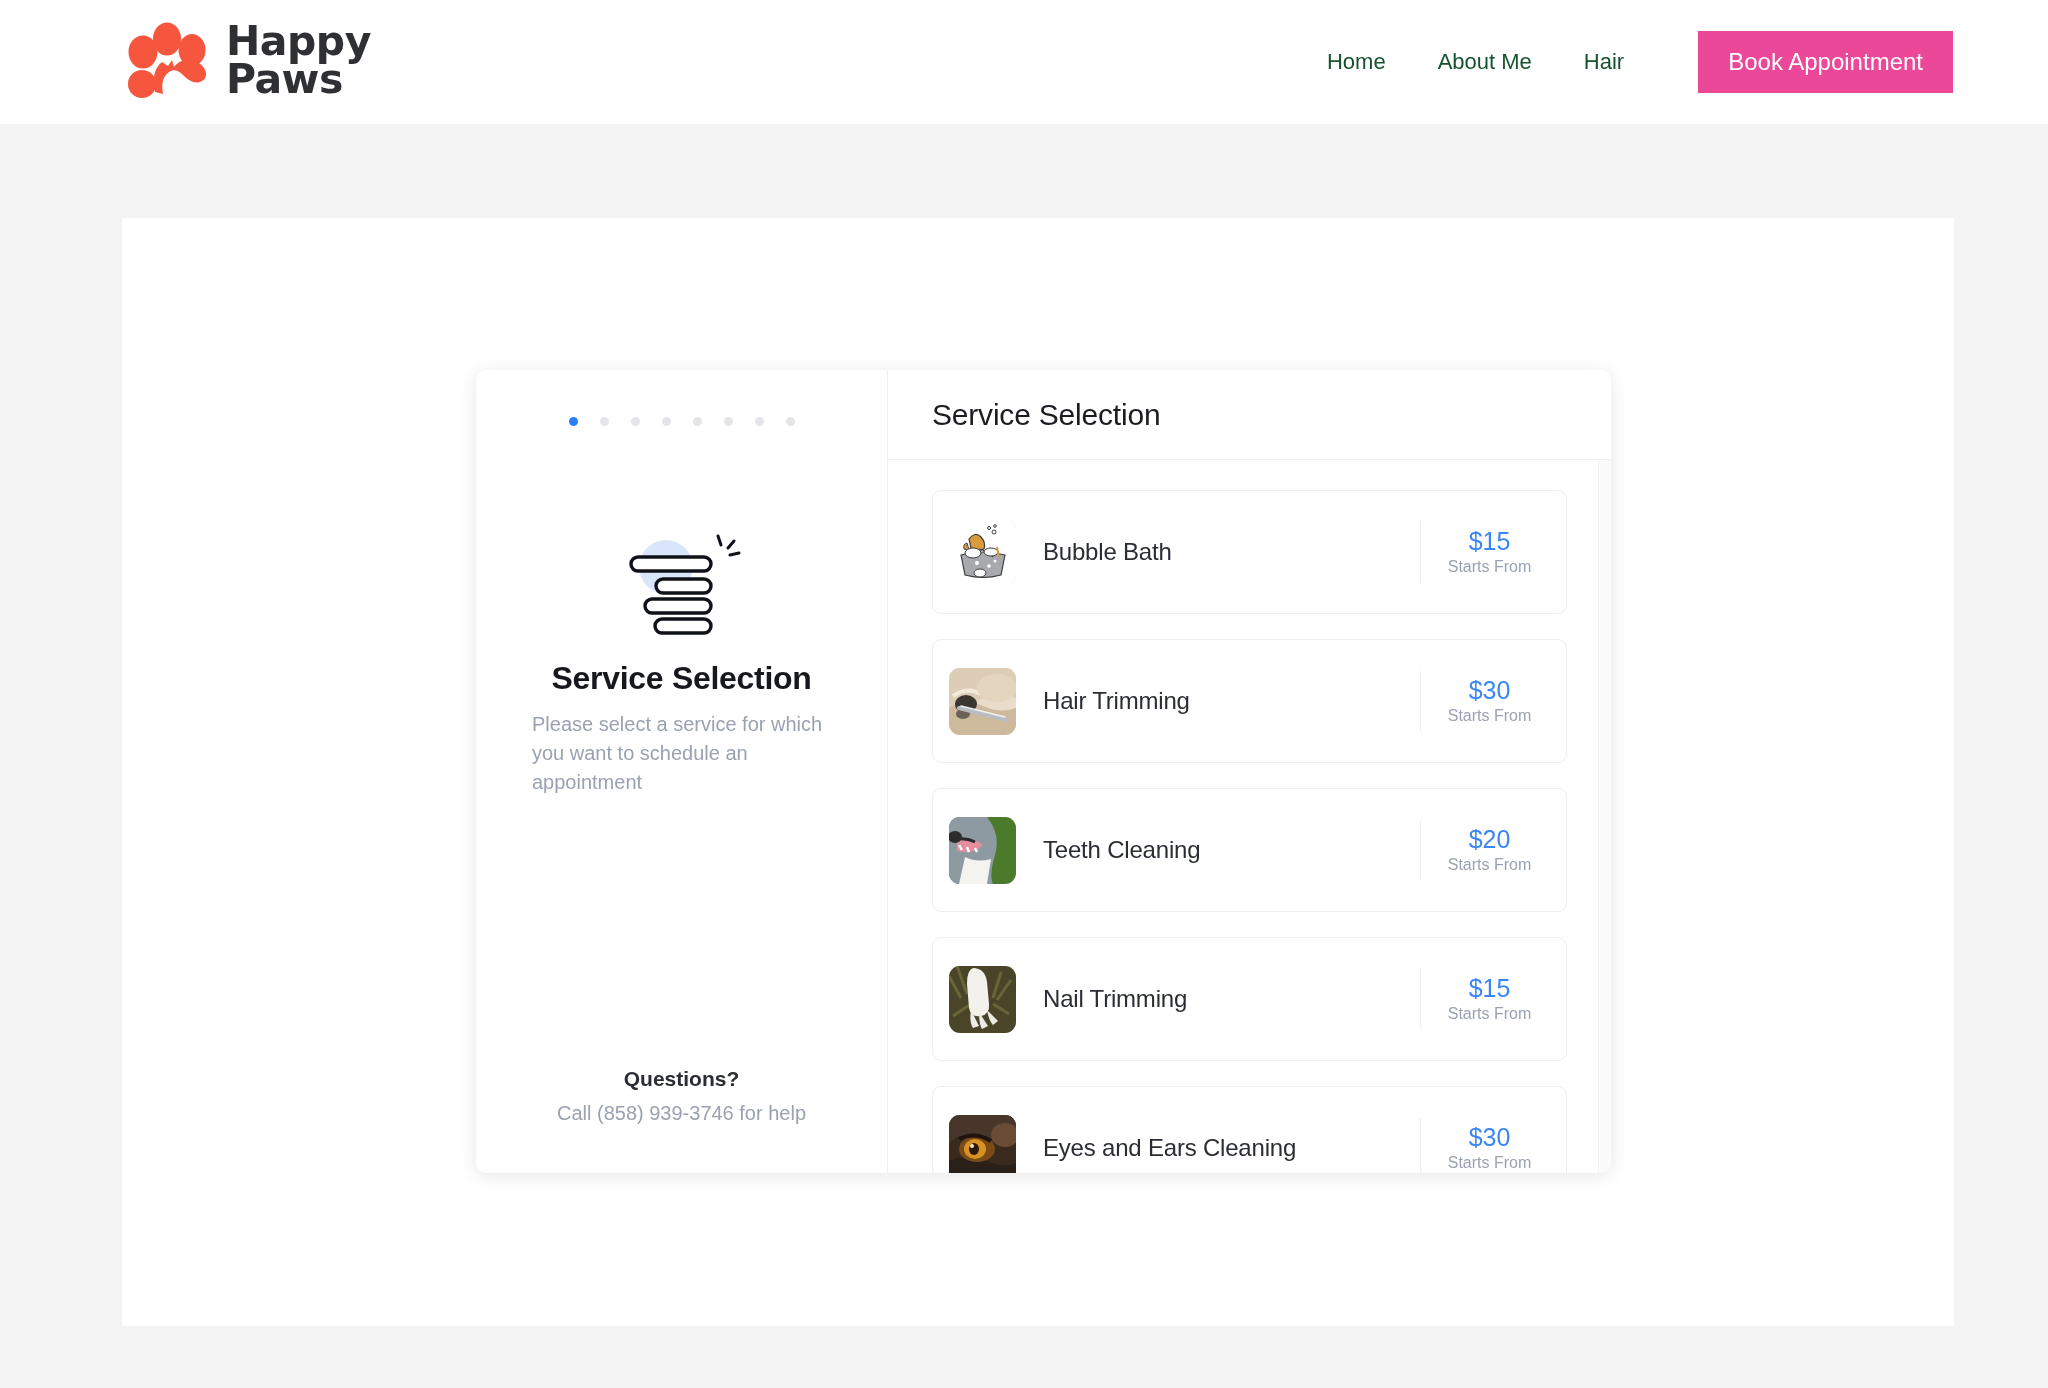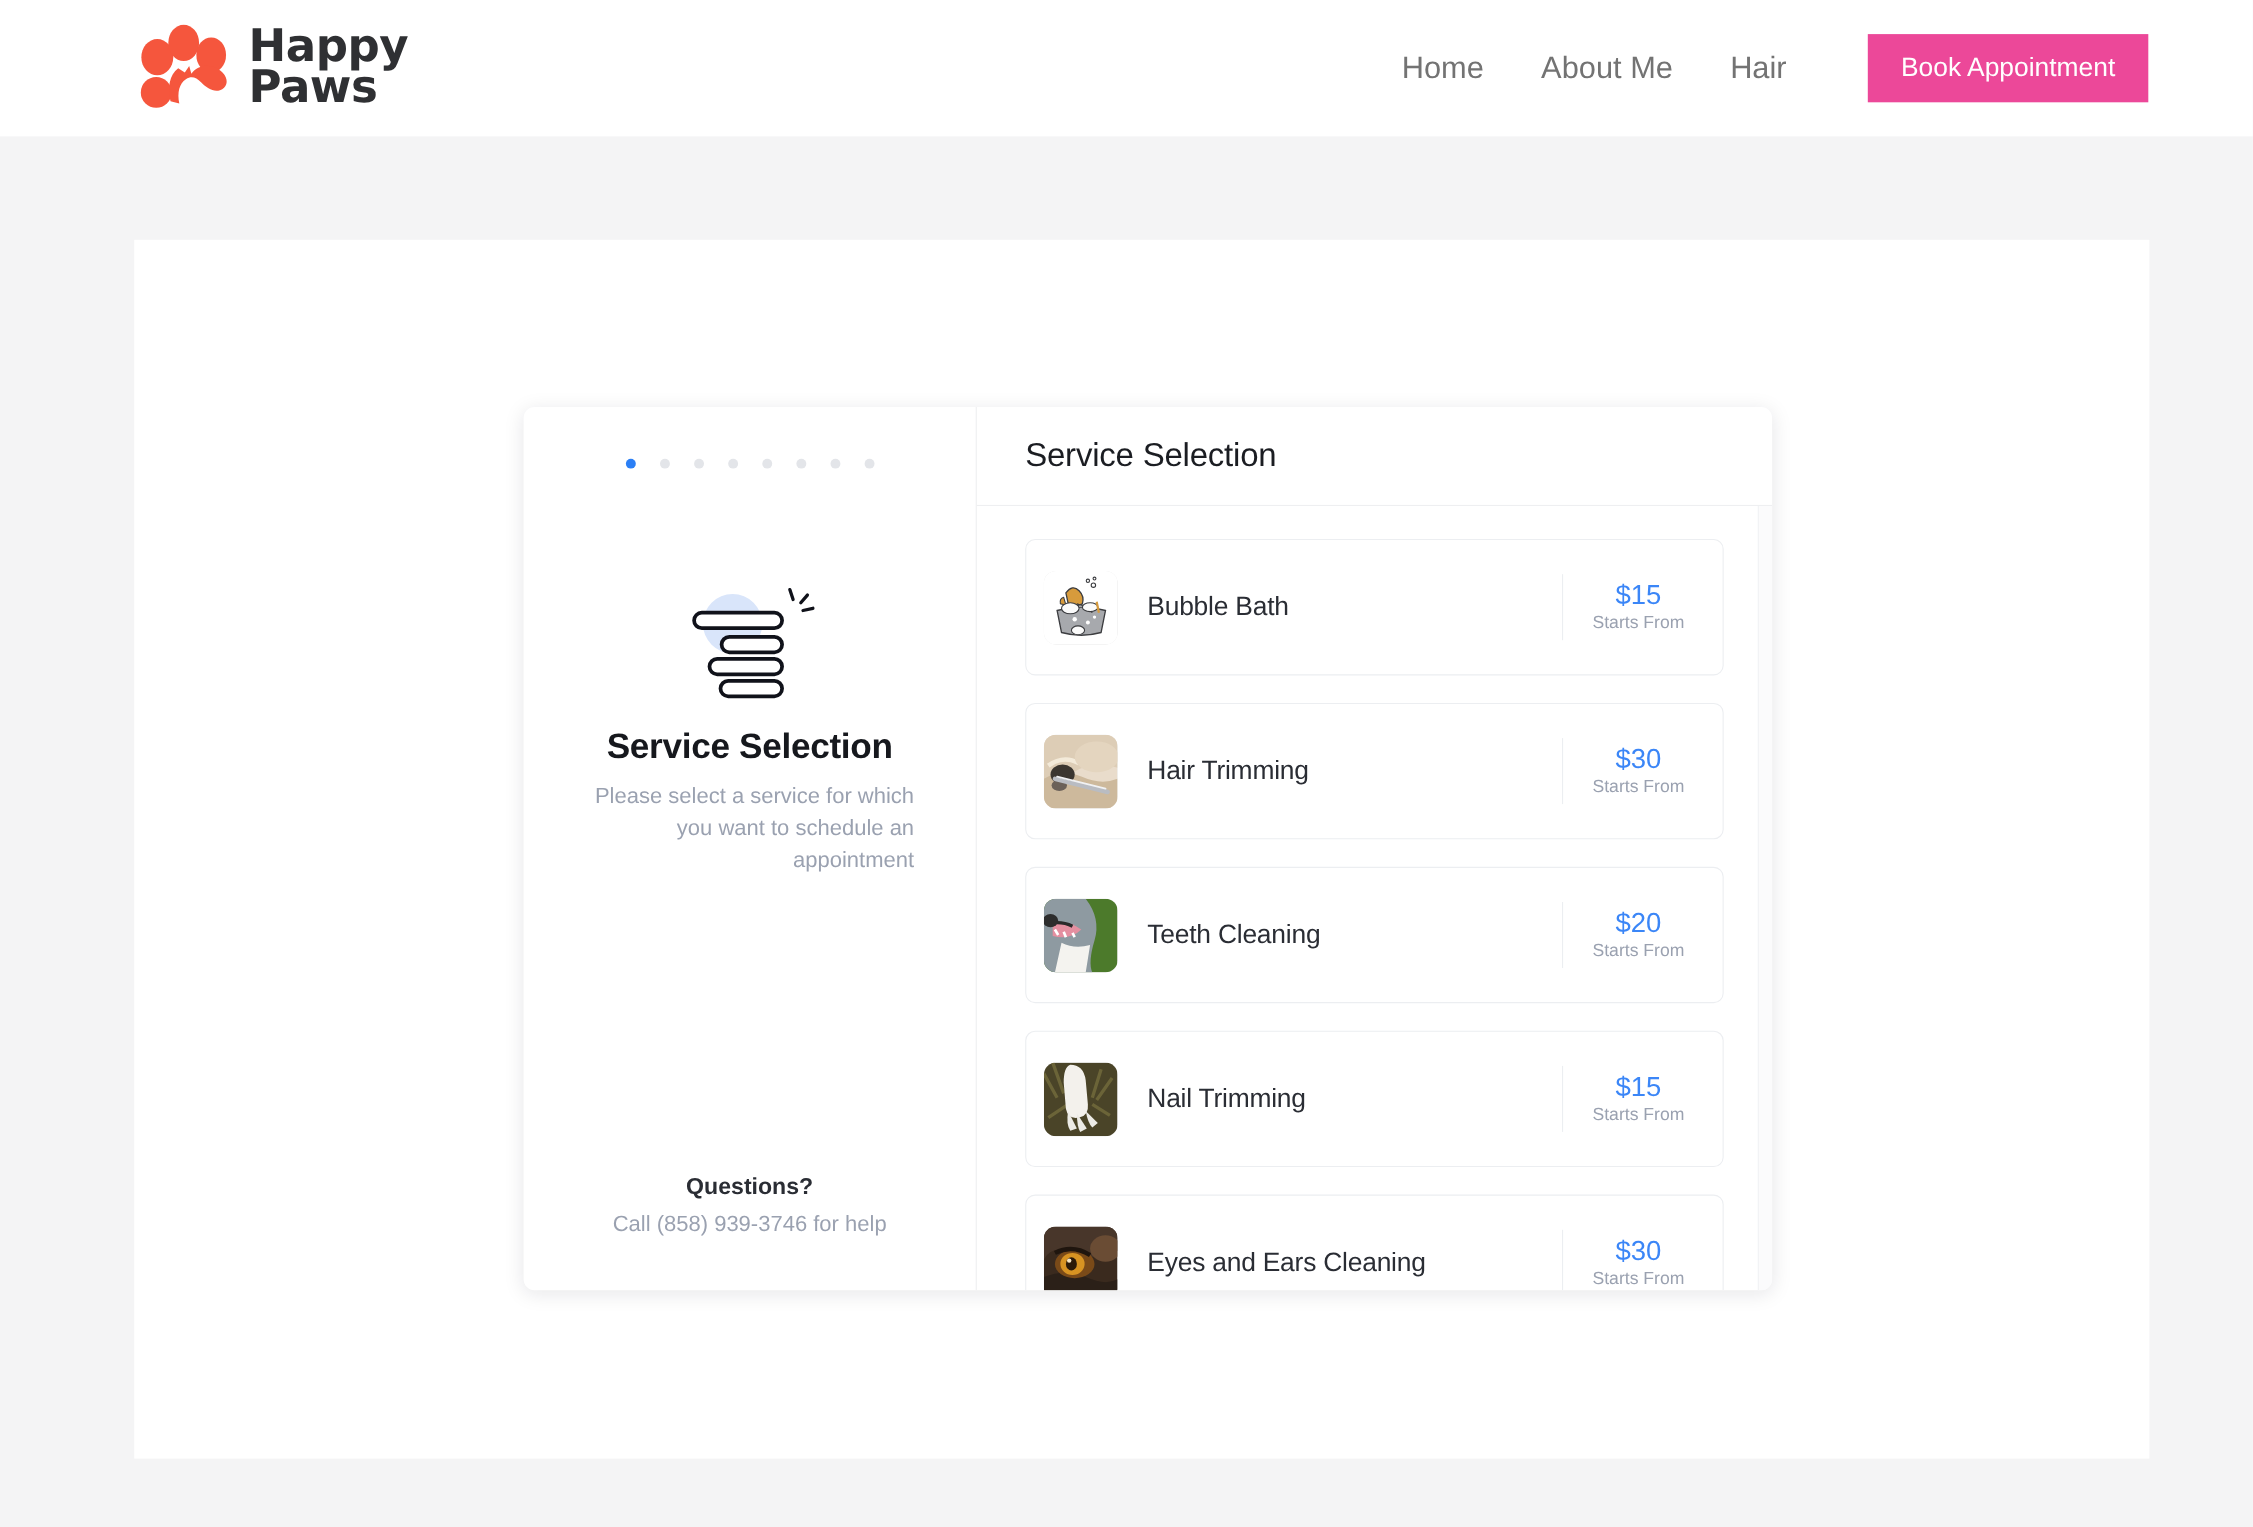--- a/index.html
+++ b/index.html
@@ -43,22 +43,22 @@
 
   .nav-right {
     position: absolute;
     right: 95px;
     top: 0;
     height: 124px;
     display: flex;
     align-items: center;
   }
   .nav-link {
-    font-size: 28px;
-    color: #737373;
+    font-size: 22px;
+    color: #14532d;
     text-decoration: none;
     padding: 0 26px;
     white-space: nowrap;
     cursor: pointer;
   }
   .book-btn {
     margin-left: 48px;
     background: #ec4899;
     color: #ffffff;
     font-size: 24px;
@@ -126,21 +126,21 @@
     text-align: center;
     font-size: 32px;
     font-weight: 700;
     color: #16181d;
     letter-spacing: -0.3px;
   }
   .left-sub {
     position: absolute;
     top: 340px;
     left: 56px; right: 56px;
-    text-align: right;
+    text-align: left;
     font-size: 20px;
     line-height: 1.45;
     color: #9aa1b0;
   }
   .left-footer {
     position: absolute;
     bottom: 48px;
     left: 0; right: 0;
     text-align: center;
   }

